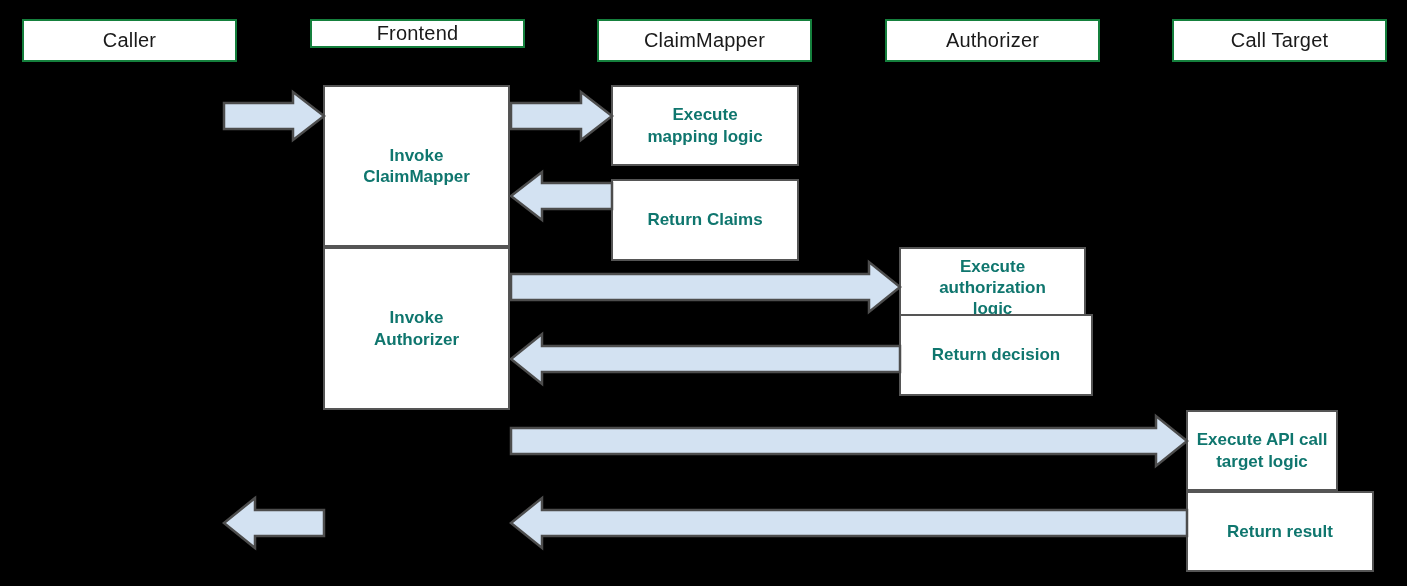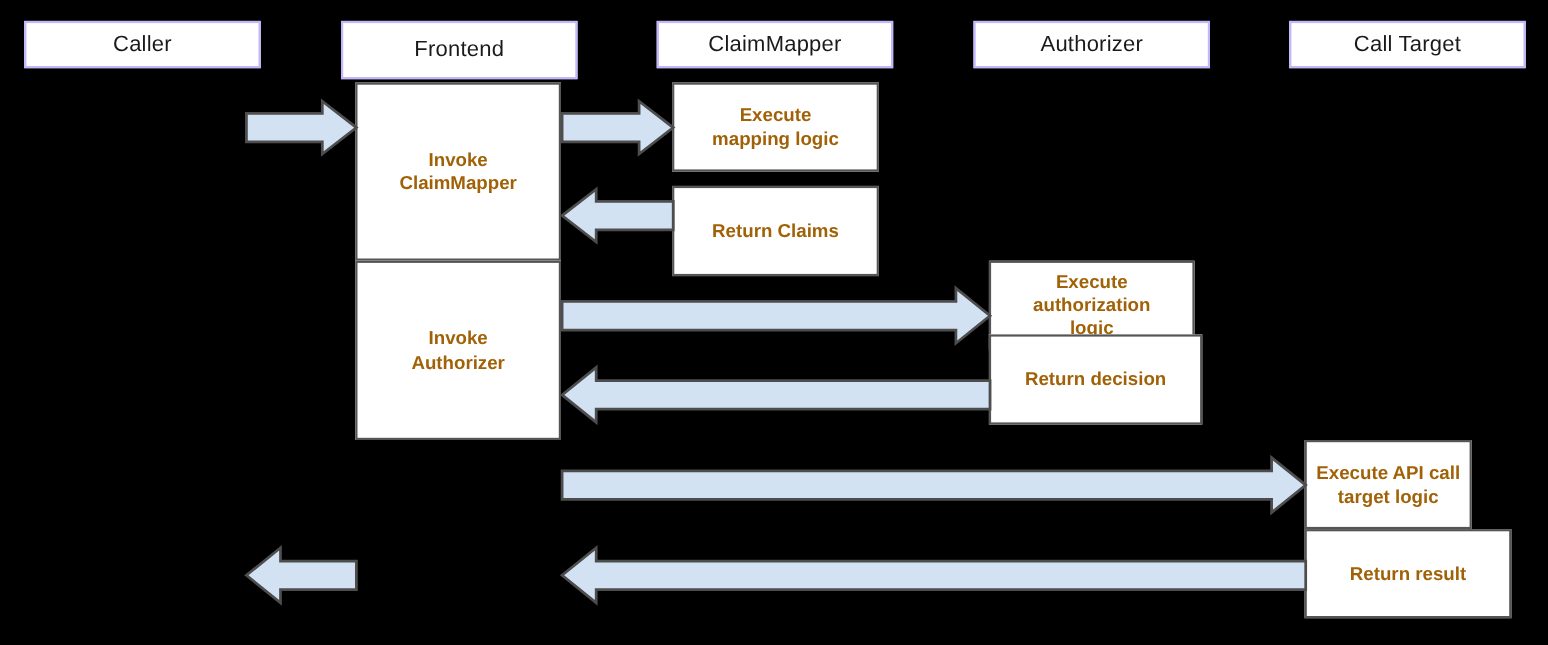--- a/index.html
+++ b/index.html
@@ -11,44 +11,45 @@
     position: relative;
     width: 1407px;
     height: 586px;
     background: #000000;
     overflow: hidden;
     font-family: "Liberation Sans", sans-serif;
   }
   .lifeline-header {
     position: absolute;
     background: #ffffff;
-    border: 2px solid #c4b5fd;
+    border: 2px solid #15803d;
     box-sizing: border-box;
     display: flex;
     align-items: center;
     justify-content: center;
     color: #1a1a1a;
     font-size: 20px;
     font-weight: 400;
     letter-spacing: 0.2px;
   }
   .activation {
     position: absolute;
     background: #ffffff;
     border: 2px solid #555555;
     box-sizing: border-box;
     display: flex;
     align-items: center;
     justify-content: center;
     text-align: center;
-    color: #a16207;
+    color: #0f766e;
     font-size: 17px;
     font-weight: bold;
     line-height: 1.25;
     padding: 4px 6px;
+    margin-top: 10px;
   }
   .act-text {
     display: block;
     white-space: pre-line;
   }
   #arrows {
     position: absolute;
     left: 0;
     top: 0;
     width: 1407px;
@@ -64,21 +65,21 @@
 </style>
 </head>
 <body>
 
 <div id="canvas">
 
   <div class="lifeline-header" style="left:22px; top:19px; width:215px; height:43px;">
     <span>Caller</span>
   </div>
 
-  <div class="lifeline-header" style="left:310px; top:19px; width:215px; height:53px;">
+  <div class="lifeline-header" style="left:310px; top:19px; width:215px; height:29px;">
     <span>Frontend</span>
   </div>
 
   <div class="lifeline-header" style="left:597px; top:19px; width:215px; height:43px;">
     <span>ClaimMapper</span>
   </div>
 
   <div class="lifeline-header" style="left:885px; top:19px; width:215px; height:43px;">
     <span>Authorizer</span>
   </div>

